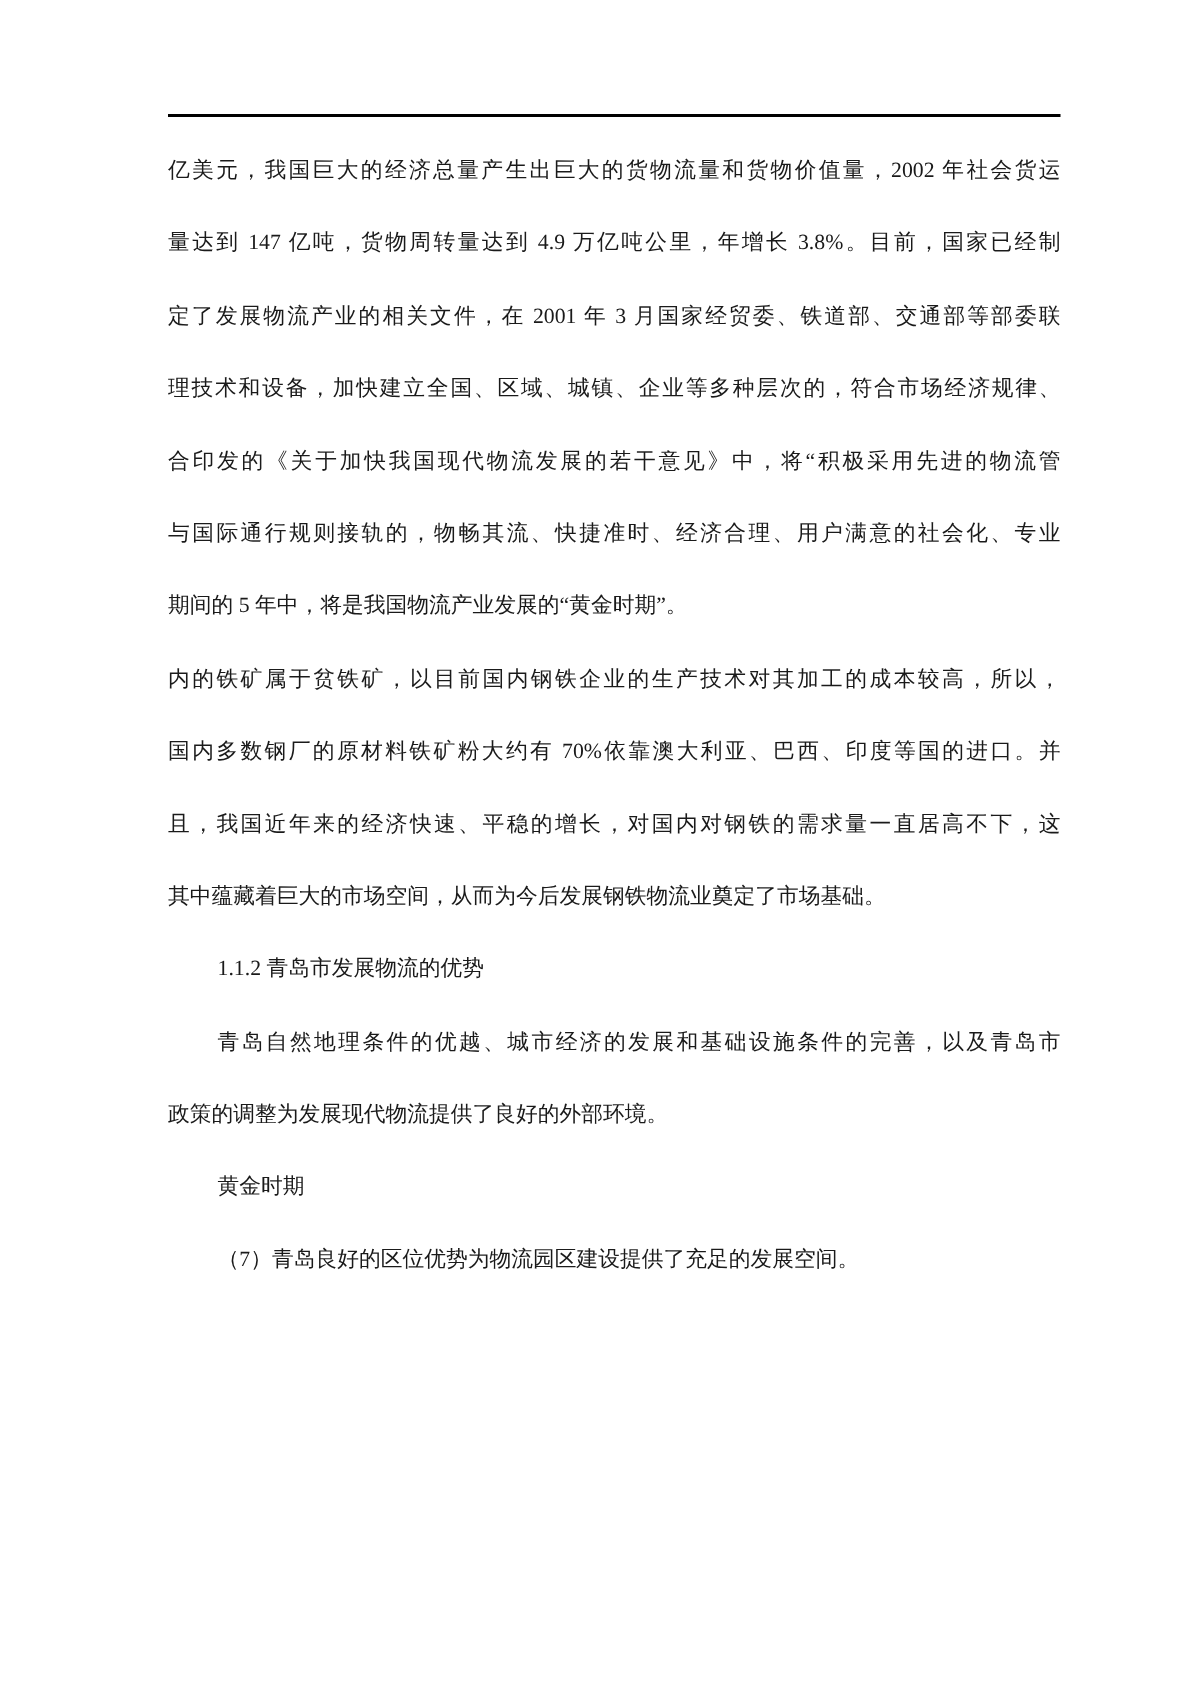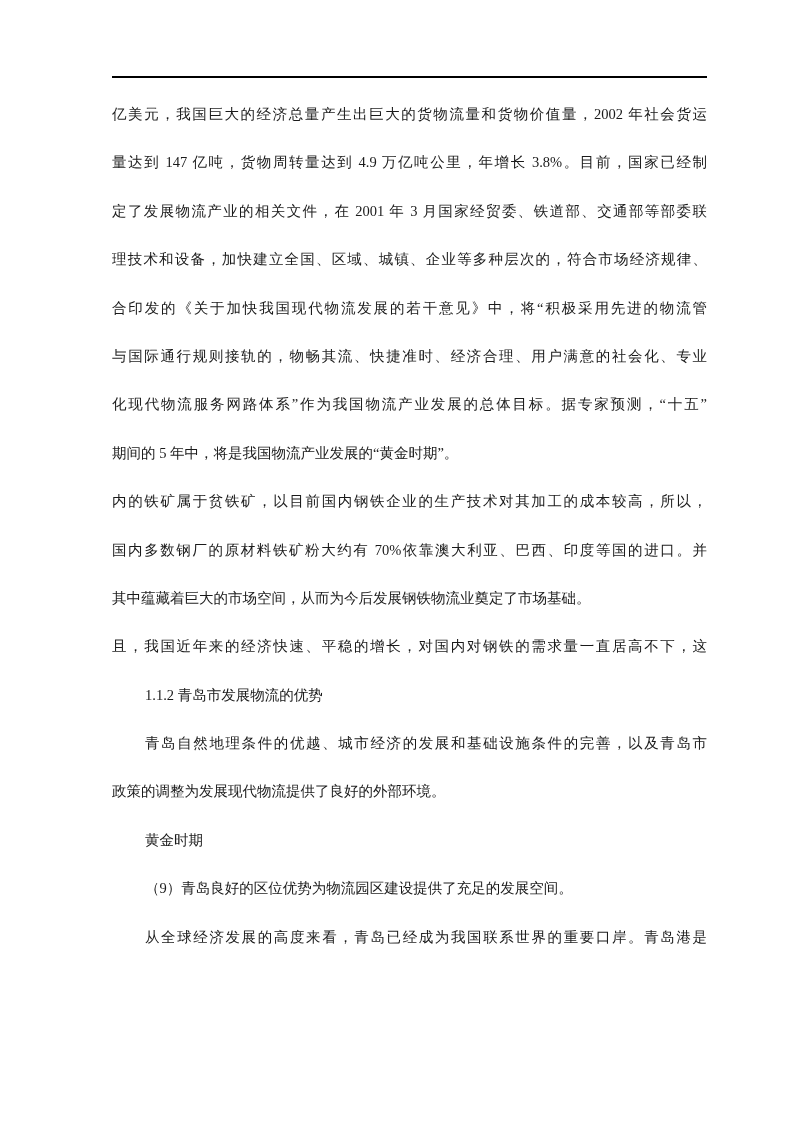--- a/index.html
+++ b/index.html
@@ -63,46 +63,42 @@
 
   <div class="doc-body">
 
     <div class="para">
       <div class="line full">亿美元，我国巨大的经济总量产生出巨大的货物流量和货物价值量，2002 年社会货运</div>
       <div class="line full">量达到 147 亿吨，货物周转量达到 4.9 万亿吨公里，年增长 3.8%。目前，国家已经制</div>
       <div class="line full">定了发展物流产业的相关文件，在 2001 年 3 月国家经贸委、铁道部、交通部等部委联</div>
       <div class="line full">理技术和设备，加快建立全国、区域、城镇、企业等多种层次的，符合市场经济规律、</div>
       <div class="line full">合印发的《关于加快我国现代物流发展的若干意见》中，将“积极采用先进的物流管</div>
       <div class="line full">与国际通行规则接轨的，物畅其流、快捷准时、经济合理、用户满意的社会化、专业</div>
-      <div class="line full">化现代物流服务网路体系”作为我国物流产业发展的总体目标。据专家预测，“十五”</div>
       <div class="line end">期间的 5 年中，将是我国物流产业发展的“黄金时期”。</div>
     </div>
 
     <div class="para">
       <div class="line full">内的铁矿属于贫铁矿，以目前国内钢铁企业的生产技术对其加工的成本较高，所以，</div>
       <div class="line full">国内多数钢厂的原材料铁矿粉大约有 70%依靠澳大利亚、巴西、印度等国的进口。并</div>
+      <div class="line full">且，我国近年来的经济快速、平稳的增长，对国内对钢铁的需求量一直居高不下，这</div>
       <div class="line end">其中蕴藏着巨大的市场空间，从而为今后发展钢铁物流业奠定了市场基础。</div>
-      <div class="line full">且，我国近年来的经济快速、平稳的增长，对国内对钢铁的需求量一直居高不下，这</div>
     </div>
 
     <div class="para">
       <div class="line end indent heading">1.1.2 青岛市发展物流的优势</div>
     </div>
 
     <div class="para">
       <div class="line full indent">青岛自然地理条件的优越、城市经济的发展和基础设施条件的完善，以及青岛市</div>
       <div class="line end">政策的调整为发展现代物流提供了良好的外部环境。</div>
     </div>
 
     <div class="para">
       <div class="line end indent">黄金时期</div>
     </div>
 
     <div class="para">
-      <div class="line end indent">（9）青岛良好的区位优势为物流园区建设提供了充足的发展空间。</div>
+      <div class="line end indent">（7）青岛良好的区位优势为物流园区建设提供了充足的发展空间。</div>
     </div>
 
-    <div class="para">
-      <div class="line full indent">从全球经济发展的高度来看，青岛已经成为我国联系世界的重要口岸。青岛港是</div>
-    </div>
 
   </div>
 </div>
 
 </body></html>

